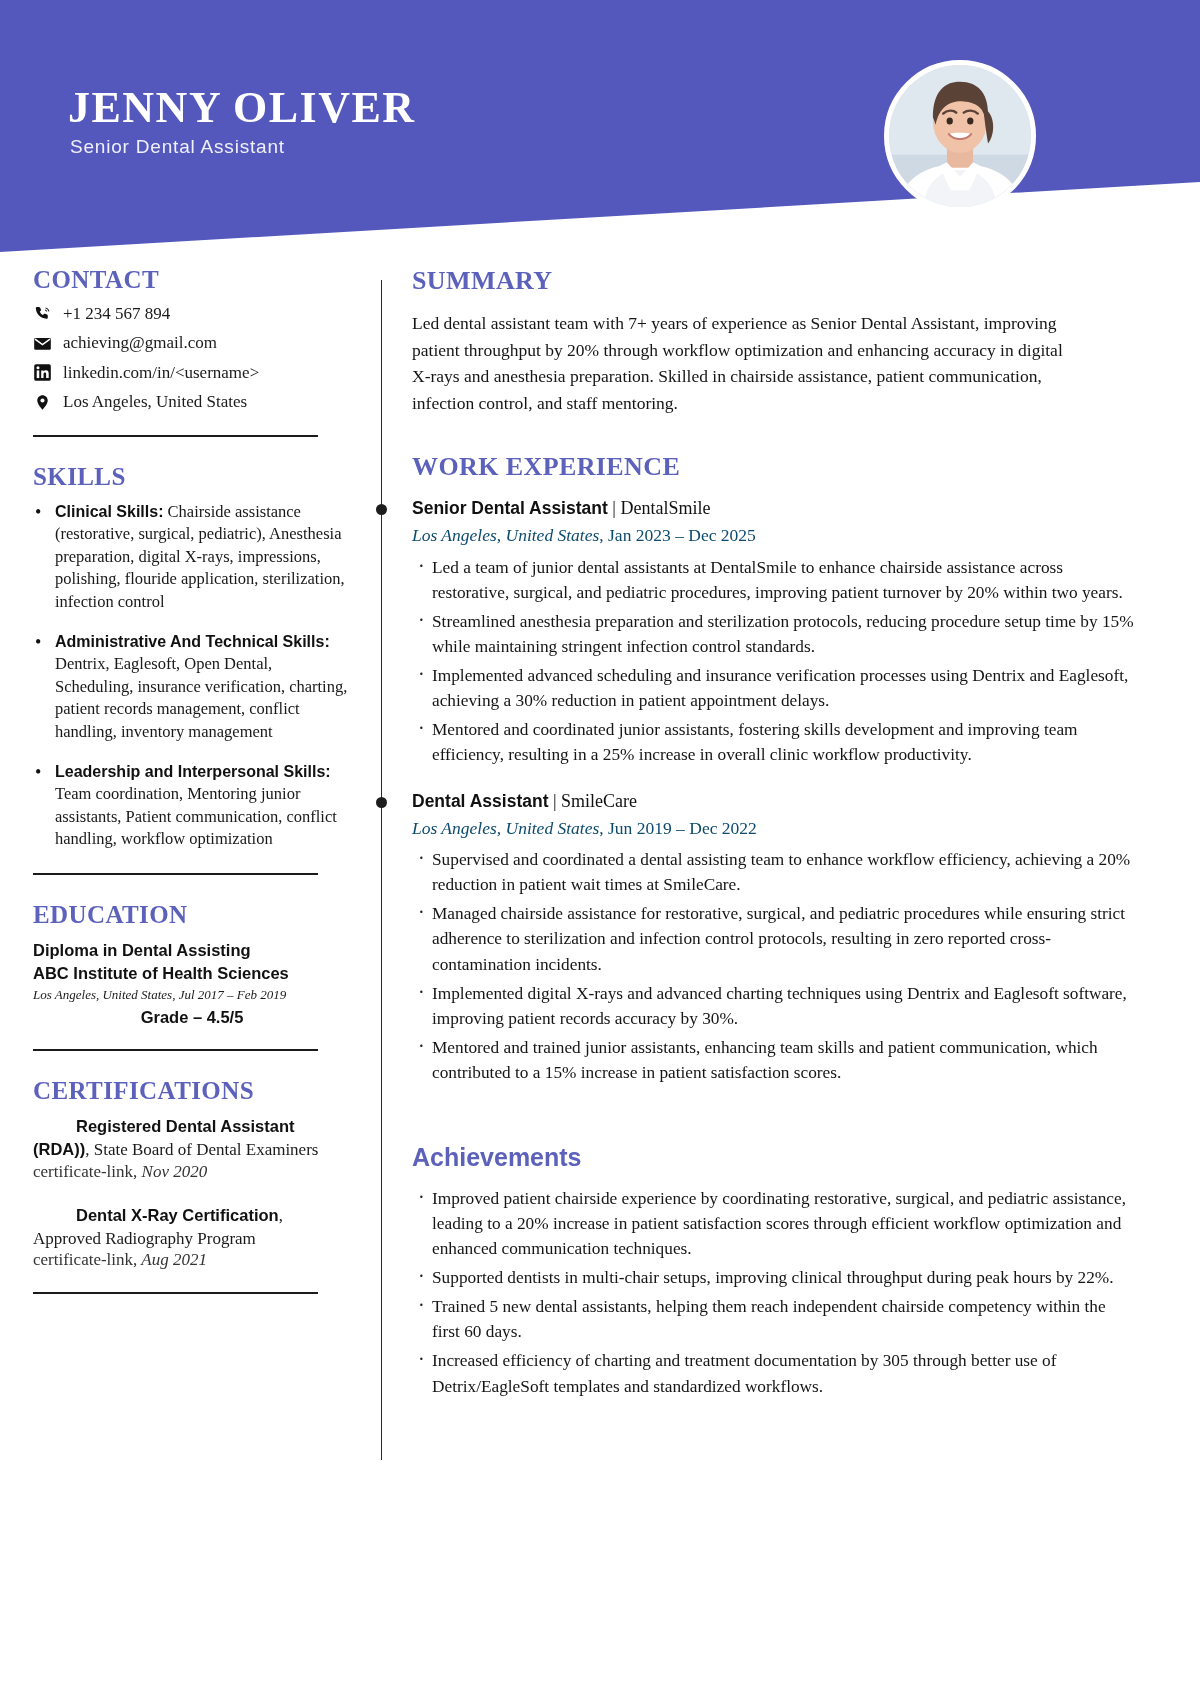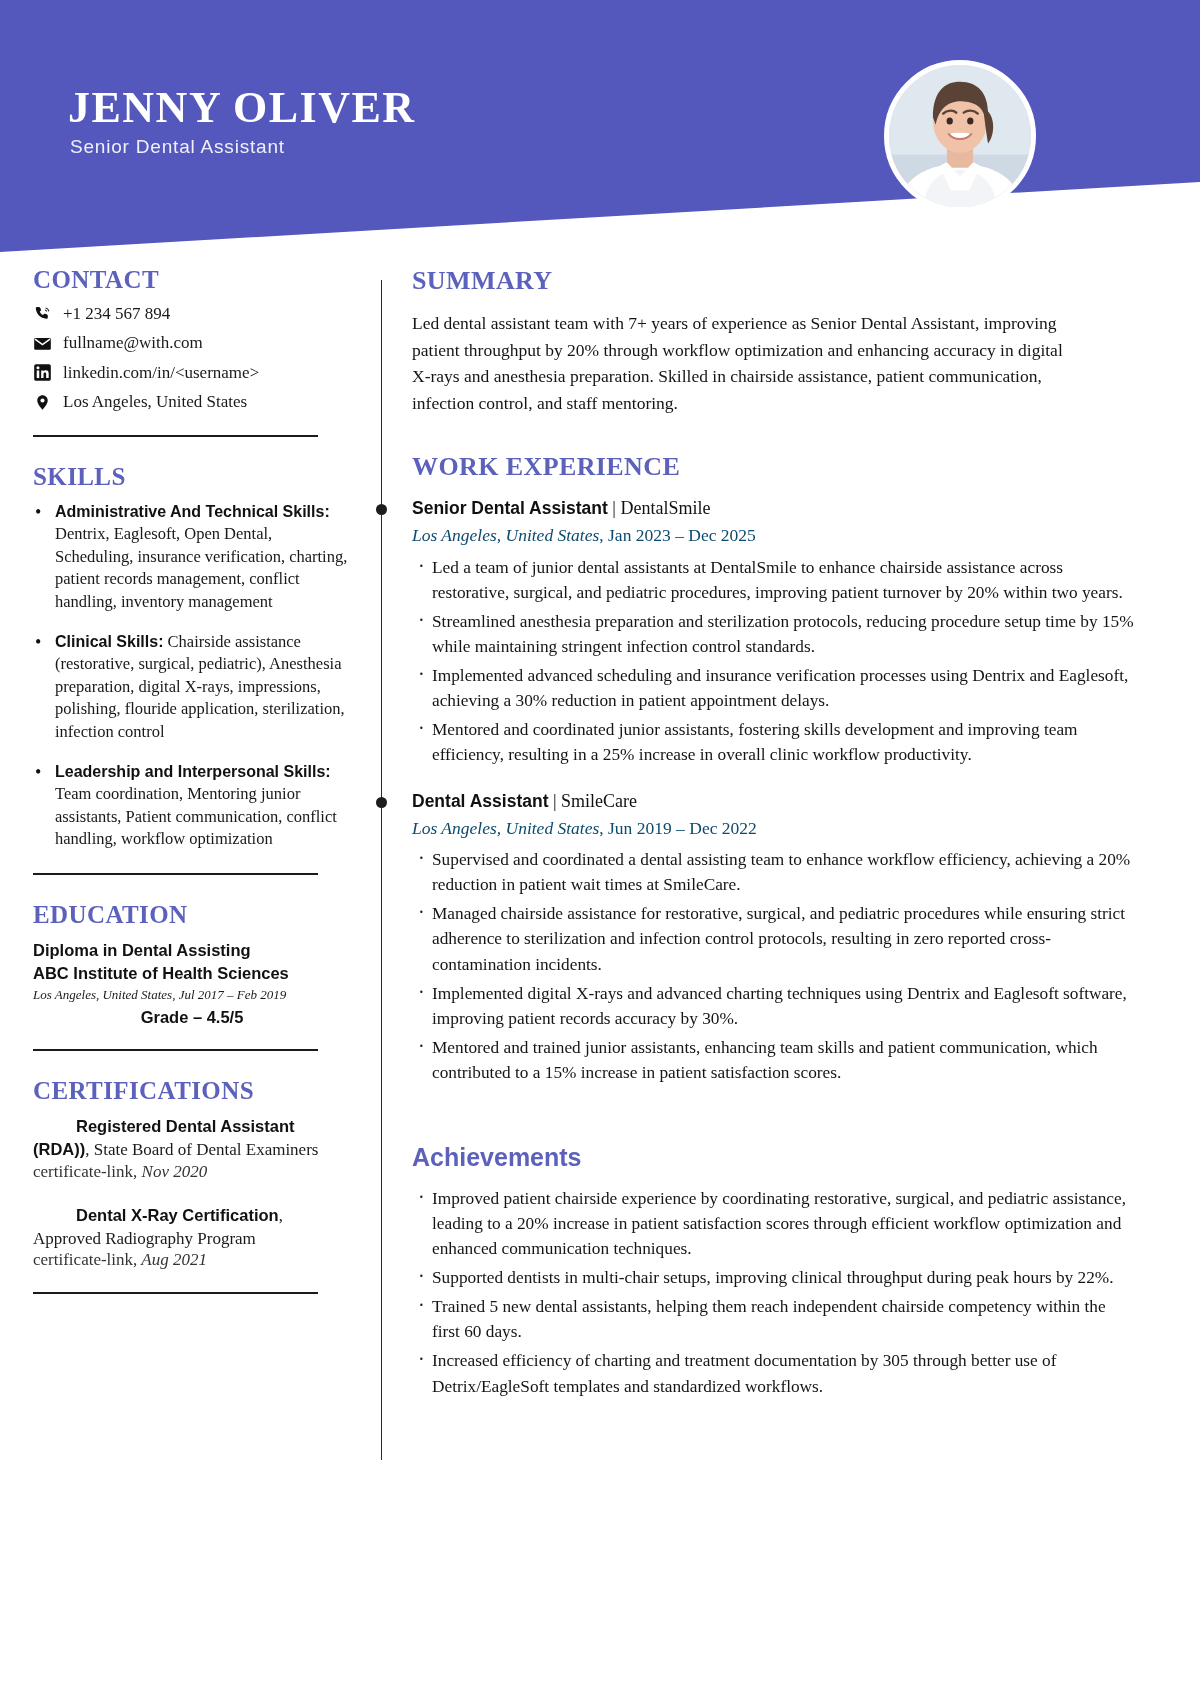--- a/index.html
+++ b/index.html
@@ -314,21 +314,21 @@
             </span>
             <span>+1 234 567 894</span>
           </li>
           <li class="contact-item">
             <span class="ci-icon">
               <svg width="19" height="19" viewBox="0 0 24 24">
                   <rect x="1.5" y="5" width="21" height="15" rx="1.6" fill="#111"></rect>
                   <path d="M2.5 6.4 12 13.4 21.5 6.4" stroke="#fff" stroke-width="2" fill="none"></path>
                 </svg>
             </span>
-            <span>fullname@with.com</span>
+            <span>achieving@gmail.com</span>
           </li>
           <li class="contact-item">
             <span class="ci-icon">
               <svg width="19" height="19" viewBox="0 0 24 24">
                   <rect x="1.5" y="1.5" width="21" height="21" rx="2.4" fill="#111"></rect>
                   <rect x="4.7" y="9.4" width="3.2" height="9.6" fill="#fff"></rect>
                   <circle cx="6.3" cy="6.1" r="1.9" fill="#fff"></circle>
                   <path d="M10.4 9.4h3v1.4c.5-.9 1.6-1.6 3-1.6 2.3 0 3.4 1.4 3.4 4.1V19h-3.2v-5.1c0-1.3-.5-2-1.6-2-1.1 0-1.7.7-1.7 2V19h-3z" fill="#fff"></path>
                 </svg>
             </span>
@@ -345,24 +345,24 @@
           </li>
         </ul>
       </div>
 
       <hr class="hr-side">
 
       <div>
         <div class="side-head">SKILLS</div>
         <ul class="skill-list">
           <li class="skill-item">
+            <span class="skill-label">Clinical Skills:</span><span> Chairside assistance (restorative, surgical, pediatric), Anesthesia preparation, digital X-rays, impressions, polishing, flouride application, sterilization, infection control</span>
+          </li>
+          <li class="skill-item">
             <span class="skill-label">Administrative And Technical Skills:</span><span> Dentrix, Eaglesoft, Open Dental, Scheduling, insurance verification, charting, patient records management, conflict handling, inventory management</span>
-          </li>
-          <li class="skill-item">
-            <span class="skill-label">Clinical Skills:</span><span> Chairside assistance (restorative, surgical, pediatric), Anesthesia preparation, digital X-rays, impressions, polishing, flouride application, sterilization, infection control</span>
           </li>
           <li class="skill-item">
             <span class="skill-label">Leadership and Interpersonal Skills:</span><span> Team coordination, Mentoring junior assistants, Patient communication, conflict handling, workflow optimization</span>
           </li>
         </ul>
       </div>
 
       <hr class="hr-side">
 
       <div>

